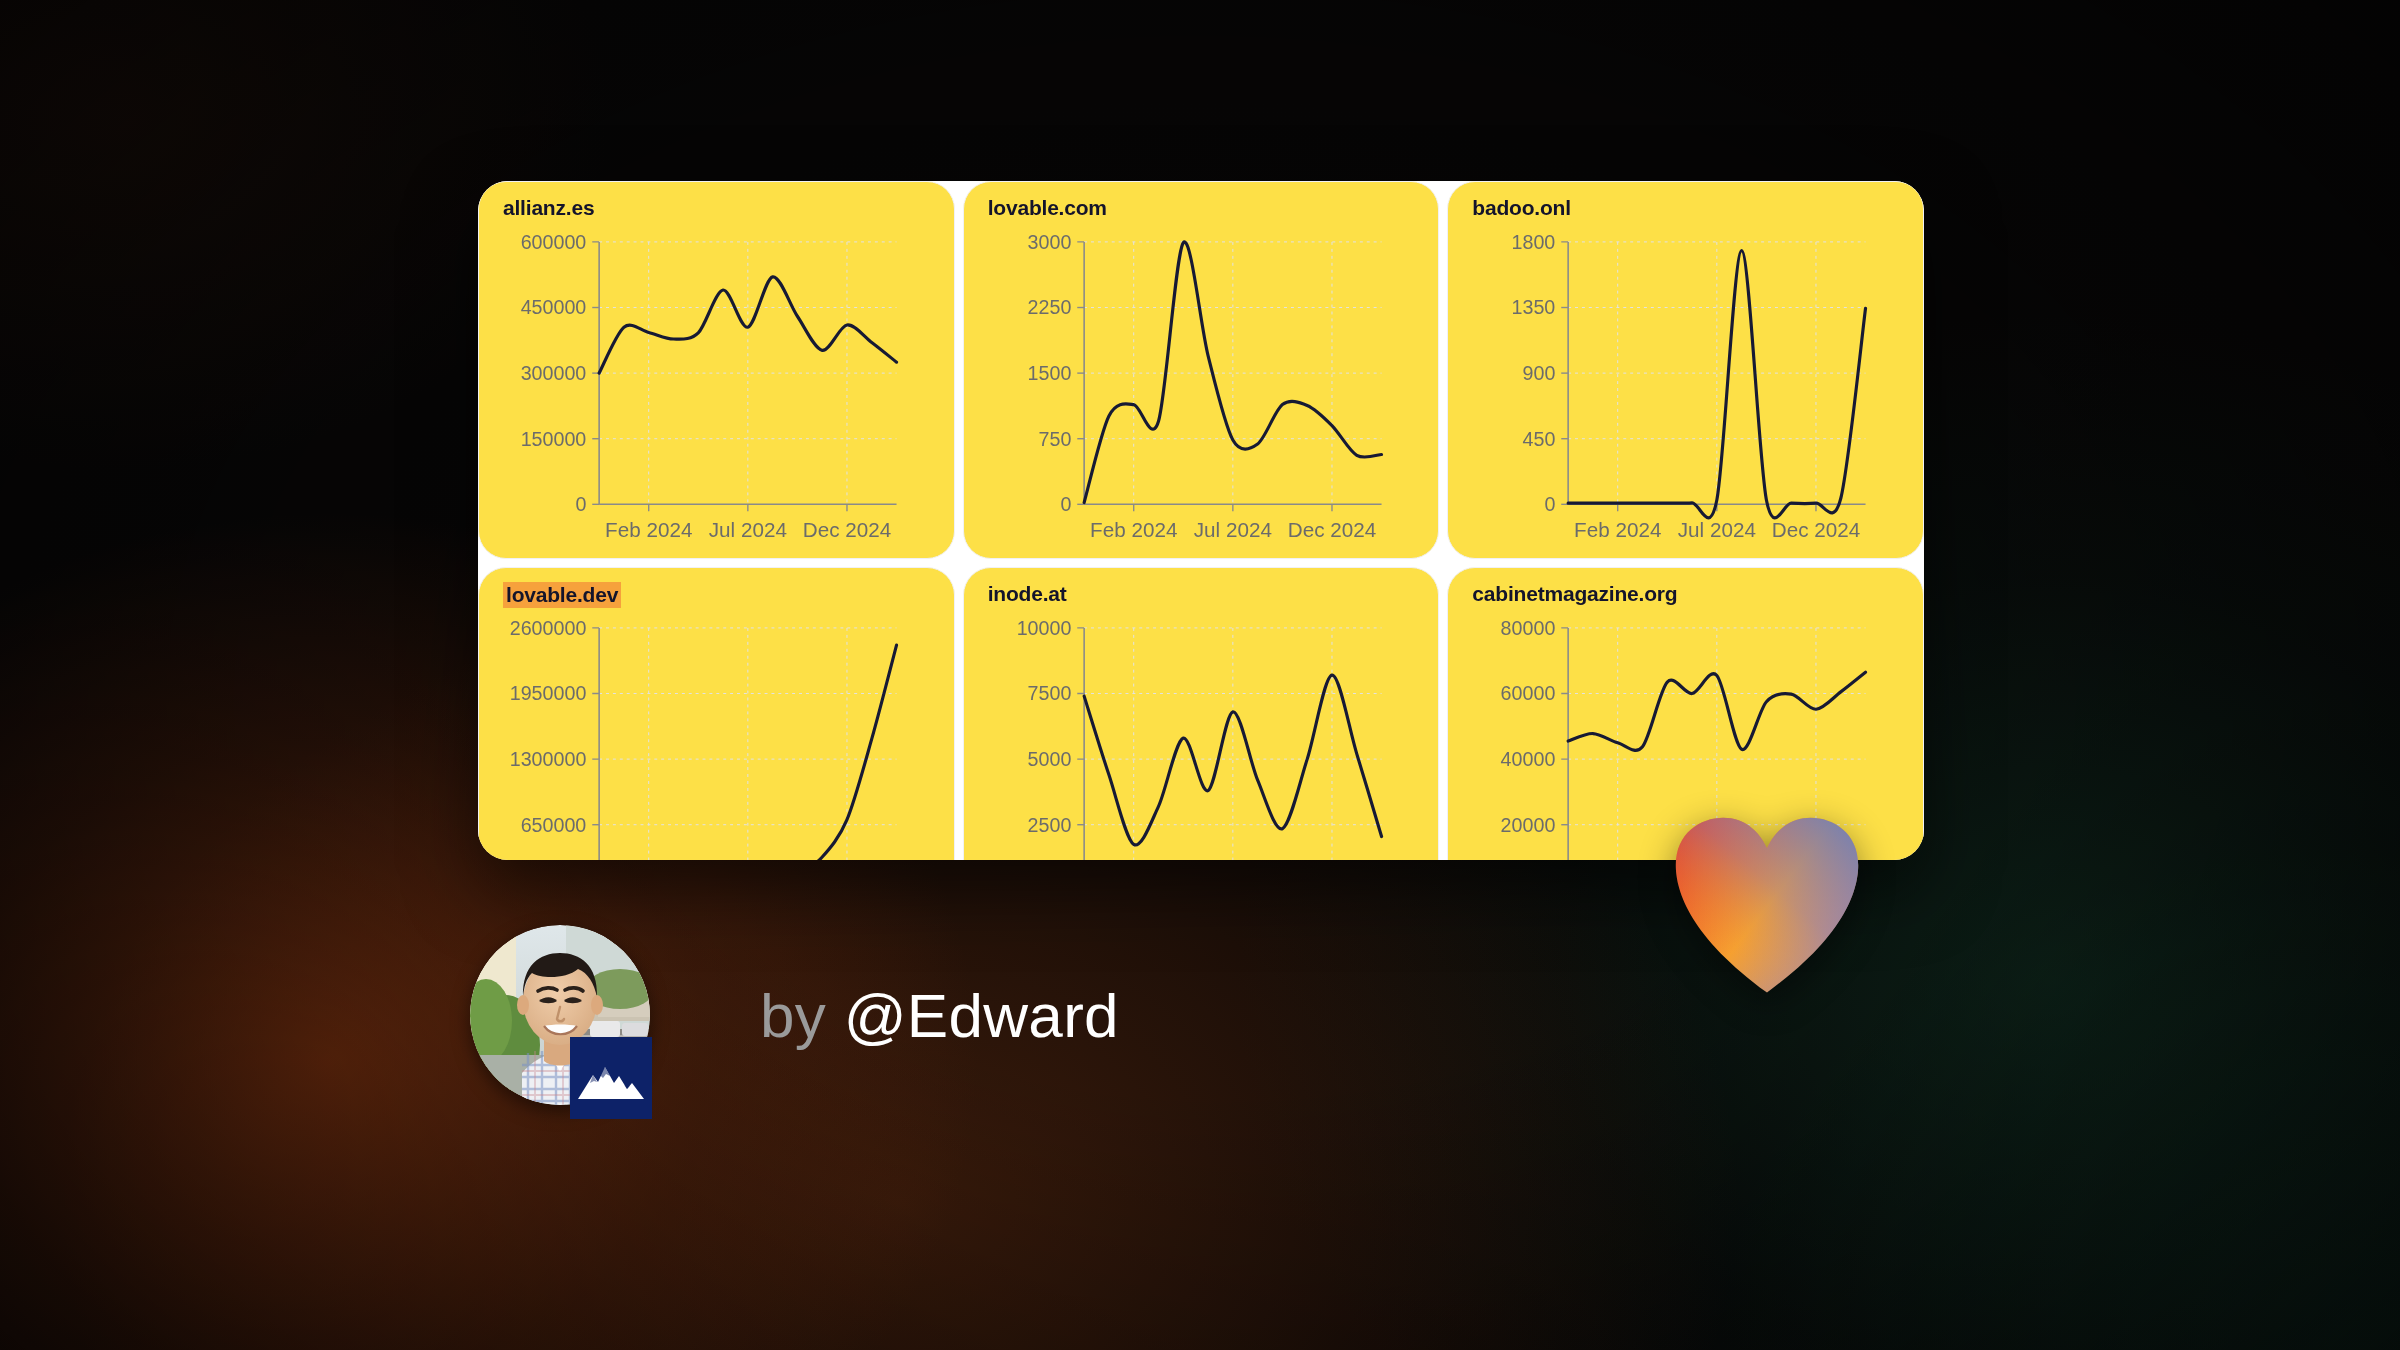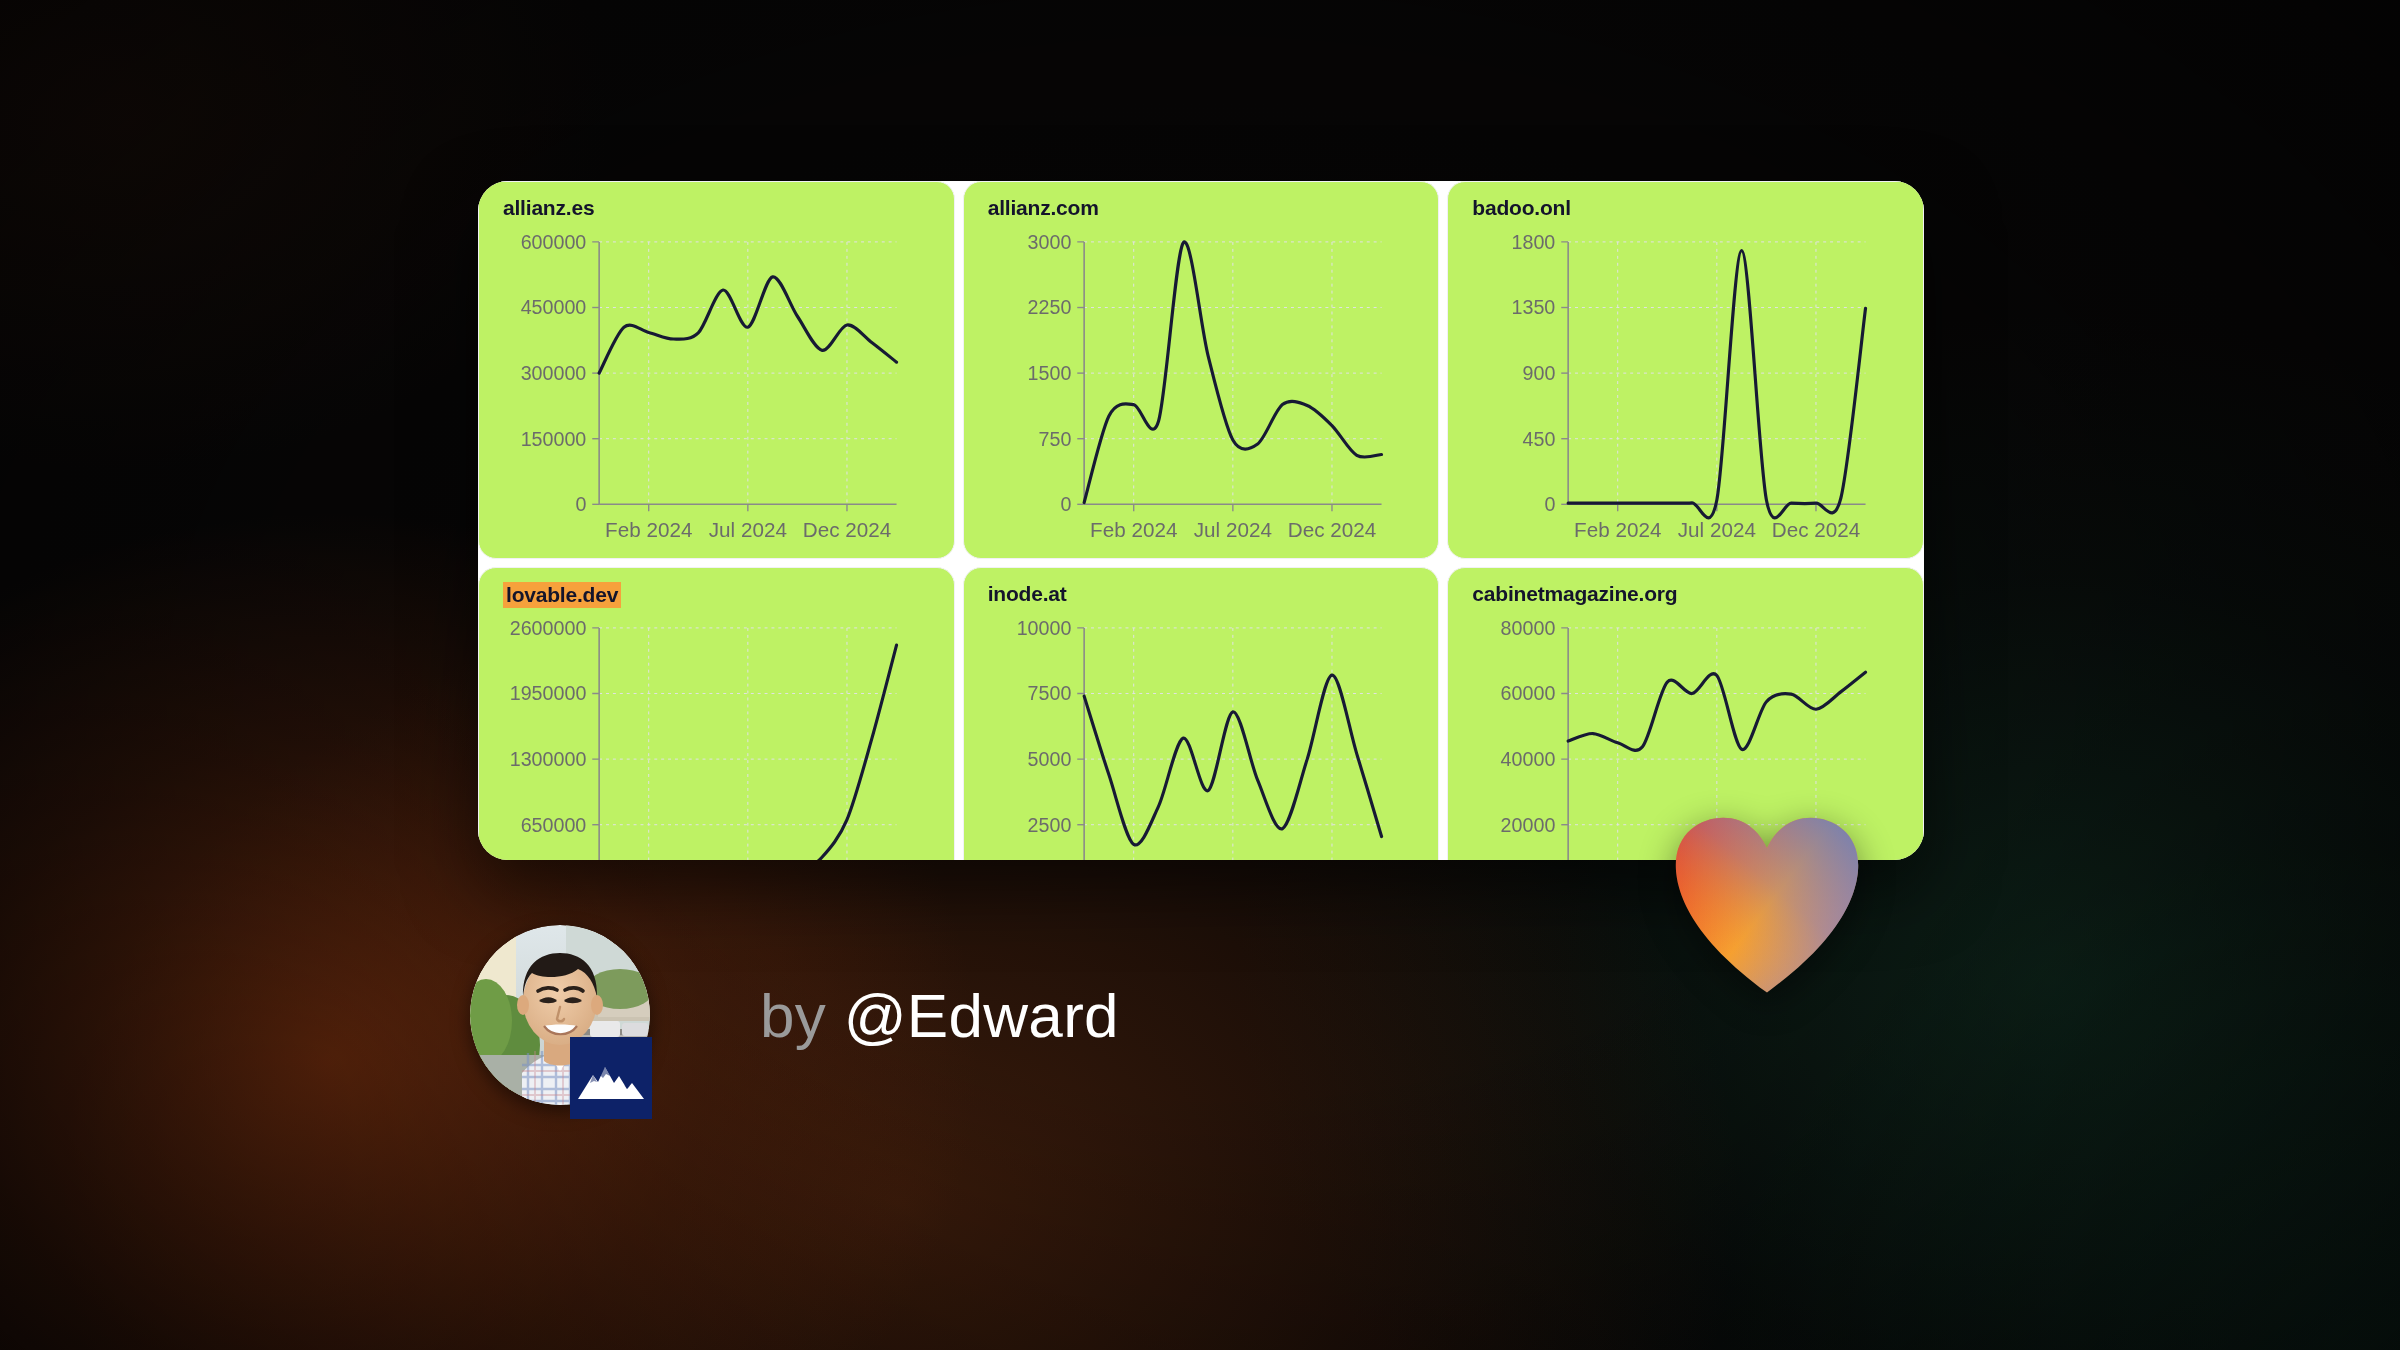--- a/index.html
+++ b/index.html
@@ -35,23 +35,23 @@
   }
   #grid{
     position:absolute; inset:0;
     display:grid;
     grid-template-columns:1fr 1fr 1fr;
     grid-template-rows:378px 378px;
     gap:8px 8px;
     padding:0;
   }
   .card{
-    background:#bef264;
+    background:#fde047;
     border:1px solid #f1f1f4;
-    border-radius:18px;
+    border-radius:28px;
     position:relative;
     overflow:hidden;
   }
   .card-title{
     position:absolute; left:24px; top:14px;
     font-size:21px; font-weight:bold; letter-spacing:-0.2px;
     color:#14142b;
     white-space:nowrap;
   }
   .card-title.hl{
@@ -140,21 +140,21 @@
             <text x="172.33333333333331" y="311" class="xtick">Feb 2024</text>
             <line x1="273" x2="273" y1="278" y2="285" stroke="#8a8a8a" stroke-width="1.4"></line>
             <text x="273" y="311" class="xtick">Jul 2024</text>
             <line x1="373.6666666666667" x2="373.6666666666667" y1="278" y2="285" stroke="#8a8a8a" stroke-width="1.4"></line>
             <text x="373.6666666666667" y="311" class="xtick">Dec 2024</text>
             <path d="M122.00 146.00 C125.86 138.92,139.45 106.07,147.17 99.80 C154.88 93.53,164.62 103.26,172.33 105.08 C180.05 106.90,189.78 111.61,197.50 111.68 C205.22 111.75,214.95 113.08,222.67 105.52 C230.38 97.96,240.12 63.28,247.83 62.40 C255.55 61.52,265.28 101.82,273.00 99.80 C280.72 97.78,290.45 50.89,298.17 49.20 C305.88 47.51,315.62 77.47,323.33 88.80 C331.05 100.13,340.78 121.77,348.50 123.12 C356.22 124.47,365.95 98.81,373.67 97.60 C381.38 96.39,391.12 109.47,398.83 115.20 C406.55 120.93,420.14 131.96,424.00 135.00" class="series"></path>
           </svg>
         </div>
       </div>
       <div class="card">
-        <div class="card-title">allianz.com</div>
+        <div class="card-title">lovable.com</div>
         <div class="plot">
           <svg viewBox="0 0 482 332" preserveAspectRatio="none">
             <line x1="122" x2="424" y1="212" y2="212" class="gl"></line>
             <line x1="122" x2="424" y1="146" y2="146" class="gl"></line>
             <line x1="122" x2="424" y1="80" y2="80" class="gl"></line>
             <line x1="122" x2="424" y1="14" y2="14" class="gl"></line>
             <line x1="172.33333333333331" x2="172.33333333333331" y1="14" y2="278" class="gl"></line>
             <line x1="273" x2="273" y1="14" y2="278" class="gl"></line>
             <line x1="373.6666666666667" x2="373.6666666666667" y1="14" y2="278" class="gl"></line>
             <line x1="115" x2="122" y1="278" y2="278" stroke="#8a8a8a" stroke-width="1.4"></line>

